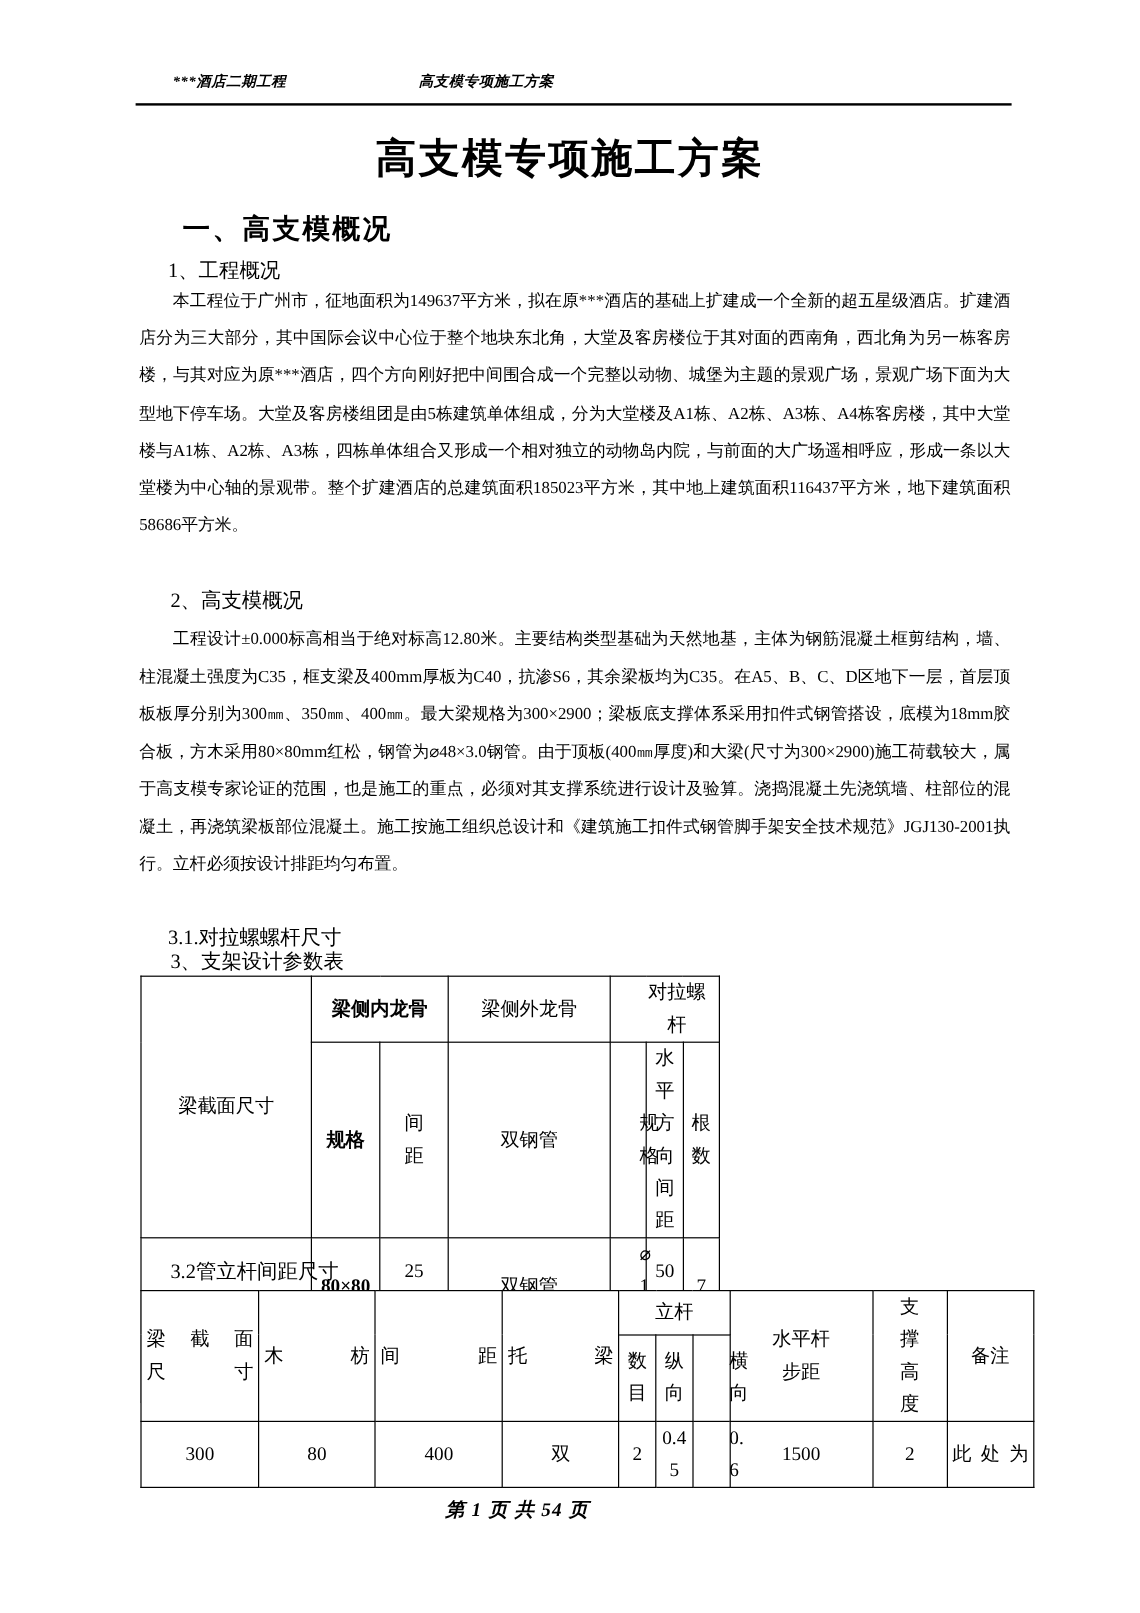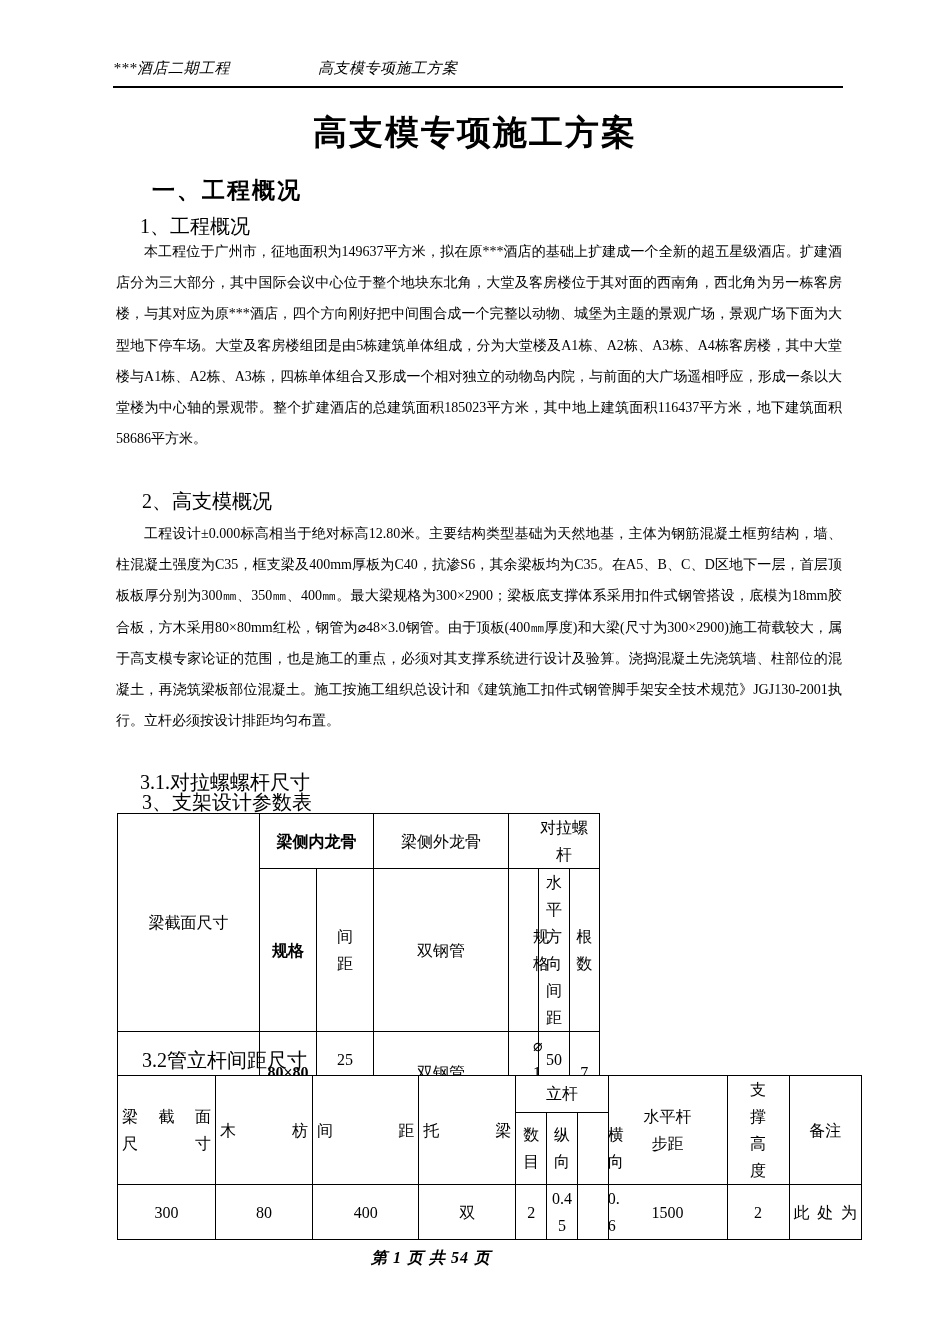--- a/index.html
+++ b/index.html
@@ -31,26 +31,27 @@
     left: 113px;
     top: 58px;
     width: 730px;
     height: 32px;
   }
   .doc-header .hdr-left,
   .doc-header .hdr-right {
     position: absolute;
     top: 0;
     font-family: "Liberation Serif", "DejaVu Serif", serif;
-    font-weight: normal;
+    font-weight: bold;
     font-style: italic;
-    font-size: 15px;
+    font-size: 12px;
     letter-spacing: 0.5px;
     white-space: nowrap;
     line-height: 20px;
+    margin-left: 31px;
   }
   .doc-header .hdr-left { left: 0px; }
   .doc-header .hdr-right { left: 205px; }
   .hdr-rule {
     position: absolute;
     left: 113px;
     top: 86px;
     width: 730px;
     height: 0;
     border-top: 2px solid #000;
@@ -87,21 +88,21 @@
     width: 726px;
     font-size: 14px;
     line-height: 31.2px;
     text-align: justify;
     text-align-last: left;
     text-justify: inter-ideograph;
     text-indent: 2em;
   }
   .sub-h {
     position: absolute;
-    font-size: 20px;
+    font-size: 17px;
     line-height: 28px;
     white-space: nowrap;
   }
 
   
   table.grid {
     position: absolute;
     border-collapse: collapse;
     table-layout: fixed;
     font-size: 16px;
@@ -169,21 +170,21 @@
 <div class="page">
 
   <div class="doc-header">
     <div class="hdr-left">***酒店二期工程</div>
     <div class="hdr-right">高支模专项施工方案</div>
   </div>
   <div class="hdr-rule"></div>
 
   <div class="doc-title">高支模专项施工方案</div>
 
-  <div class="sec-h1">一、工程概况</div>
+  <div class="sec-h1">一、高支模概况</div>
 
   <div class="sub-h" style="left:140px; top:212px;">1、工程概况</div>
 
   <div class="para" style="top:236px;">本工程位于广州市，征地面积为149637平方米，拟在原***酒店的基础上扩建成一个全新的超五星级酒店。扩建酒店分为三大部分，其中国际会议中心位于整个地块东北角，大堂及客房楼位于其对面的西南角，西北角为另一栋客房楼，与其对应为原***酒店，四个方向刚好把中间围合成一个完整以动物、城堡为主题的景观广场，景观广场下面为大型地下停车场。大堂及客房楼组团是由5栋建筑单体组成，分为大堂楼及A1栋、A2栋、A3栋、A4栋客房楼，其中大堂楼与A1栋、A2栋、A3栋，四栋单体组合又形成一个相对独立的动物岛内院，与前面的大广场遥相呼应，形成一条以大堂楼为中心轴的景观带。整个扩建酒店的总建筑面积185023平方米，其中地上建筑面积116437平方米，地下建筑面积58686平方米。</div>
 
   <div class="sub-h" style="left:142px; top:487px;">2、高支模概况</div>
 
   <div class="para" style="top:518px;">工程设计±0.000标高相当于绝对标高12.80米。主要结构类型基础为天然地基，主体为钢筋混凝土框剪结构，墙、柱混凝土强度为C35，框支梁及400mm厚板为C40，抗渗S6，其余梁板均为C35。在A5、B、C、D区地下一层，首层顶板板厚分别为300㎜、350㎜、400㎜。最大梁规格为300×2900；梁板底支撑体系采用扣件式钢管搭设，底模为18mm胶合板，方木采用80×80mm红松，钢管为⌀48×3.0钢管。由于顶板(400㎜厚度)和大梁(尺寸为300×2900)施工荷载较大，属于高支模专家论证的范围，也是施工的重点，必须对其支撑系统进行设计及验算。浇捣混凝土先浇筑墙、柱部位的混凝土，再浇筑梁板部位混凝土。施工按施工组织总设计和《建筑施工扣件式钢管脚手架安全技术规范》JGJ130-2001执行。立杆必须按设计排距均匀布置。</div>
 
   <div class="sub-h" style="left:142px; top:760px;margin-top:28px;">3、支架设计参数表</div>

